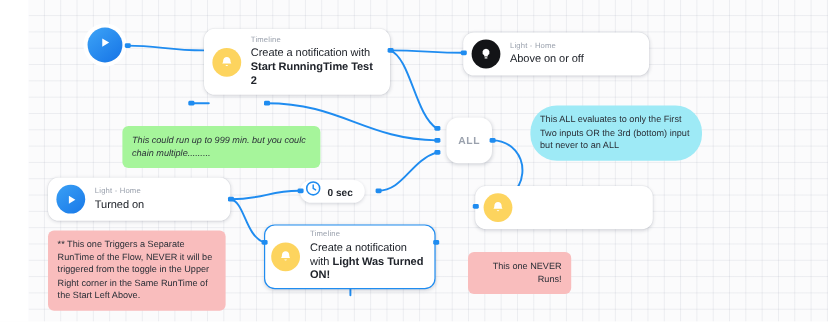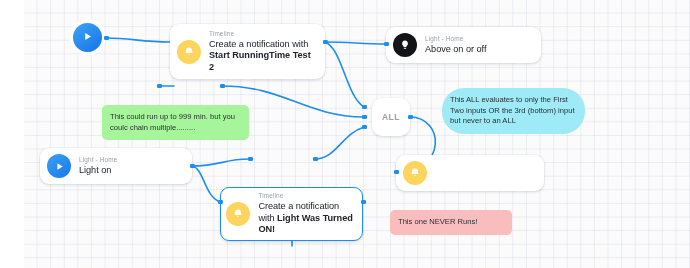--- a/index.html
+++ b/index.html
@@ -232,34 +232,43 @@
         <rect x="5.8" y="9.7" width="2.4" height="1.1" rx="0.5" fill="#ffffff"></rect>
       </svg>
     </div>
     <div class="card-text">
       <div class="card-sub">Light - Home</div>
       <div class="card-title">Above on or off</div>
     </div>
   </div>
 
 
+  <div class="delay" style="left:226px; top:150px;">
+    <span>
+      <svg width="14" height="14" viewBox="0 0 14 14">
+        <circle cx="7" cy="7" r="5.4" fill="#ffffff" stroke="#1f8cf0" stroke-width="1.3"></circle>
+        <path d="M7 4.2V7l2 1.3" stroke="#1f8cf0" stroke-width="1.2" fill="none" stroke-linecap="round"></path>
+      </svg>
+    </span>
+    <span class="delay-label">0 sec</span>
+  </div>
 
   <div class="logic-node" style="left:348px; top:98px;font-weight:bold;">
     <span class="logic-label">ALL</span>
   </div>
 
   <div class="card" style="left:16px; top:148px; width:152px;">
     <div class="card-icon icon-play">
       <svg width="13" height="13" viewBox="0 0 13 13">
           <polygon points="4.4,3.2 9.8,6.5 4.4,9.8" fill="#ffffff"></polygon>
         </svg>
     </div>
     <div class="card-text">
       <div class="card-sub">Light - Home</div>
-      <div class="card-title">Light on</div>
+      <div class="card-title">Turned on</div>
     </div>
   </div>
 
   <div class="card" style="left:372px; top:155px; width:148px;">
     <div class="card-icon icon-timeline">
       <svg width="14" height="14" viewBox="0 0 14 14">
         <path d="M7 2.4c-1.7 0-3 1.3-3 2.9 0 2.1-.8 2.7-.8 2.7h7.6s-.8-.6-.8-2.7c0-1.6-1.3-2.9-3-2.9z" fill="#ffffff"></path>
         <path d="M5.9 9.2a1.15 1.15 0 0 0 2.2 0z" fill="#ffffff"></path>
       </svg>
     </div>
@@ -271,26 +280,29 @@
         <path d="M7 2.4c-1.7 0-3 1.3-3 2.9 0 2.1-.8 2.7-.8 2.7h7.6s-.8-.6-.8-2.7c0-1.6-1.3-2.9-3-2.9z" fill="#ffffff"></path>
         <path d="M5.9 9.2a1.15 1.15 0 0 0 2.2 0z" fill="#ffffff"></path>
       </svg>
     </div>
     <div class="card-text">
       <div class="card-sub">Timeline</div>
       <div class="card-title"><span>Create a notification with </span><b>Light Was Turned ON!</b></div>
     </div>
   </div>
 
-  <div class="note note-green" style="left:78px; top:105px; width:147px;">
+  <div class="note note-green" style="left:78px; top:105px; width:165px;font-style:italic;">
     <span>This could run up to 999 min. but you coulc chain multiple.........</span>
   </div>
 
   <div class="note note-cyan" style="left:418px; top:88px; width:143px;">
     <span>This ALL evaluates to only the First Two inputs OR the 3rd (bottom) input but never to an ALL</span>
   </div>
 
-
-  <div class="note note-pink" style="left:366px; top:210px; width:122px;">
+  <div class="note note-pink" style="left:16px; top:192px; width:148px;">
+    <span>** This one Triggers a Separate RunTime of the Flow, NEVER it will be triggered from the toggle in the Upper Right corner in the Same RunTime of the Start Left Above.</span>
+  </div>
+
+  <div class="note note-pink" style="left:366px; top:210px; width:86px;text-align:right;">
     <span>This one NEVER Runs!</span>
   </div>
 
 </div>
 
 </body></html>

